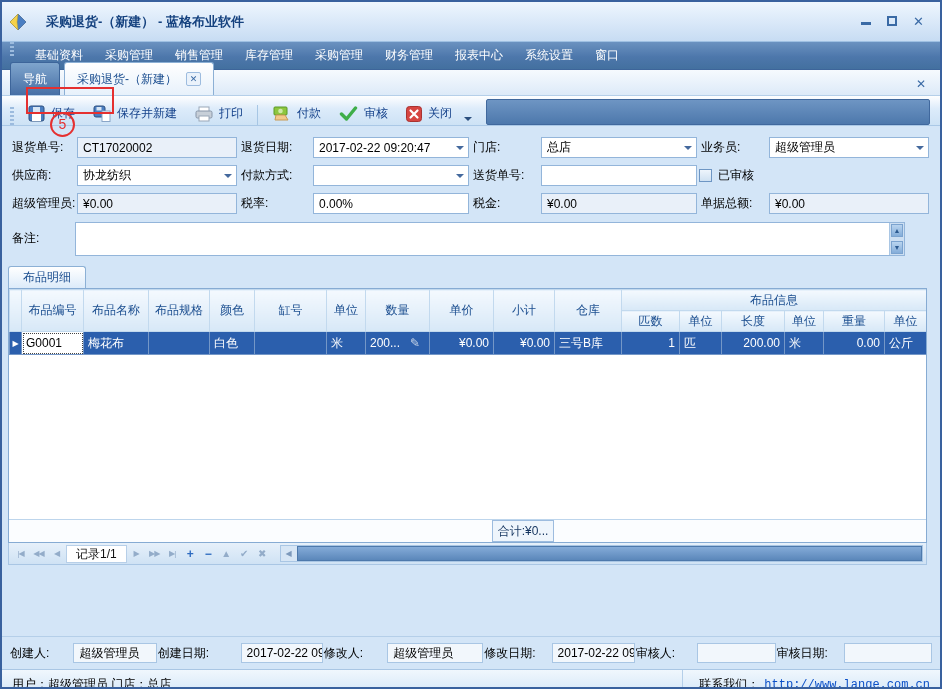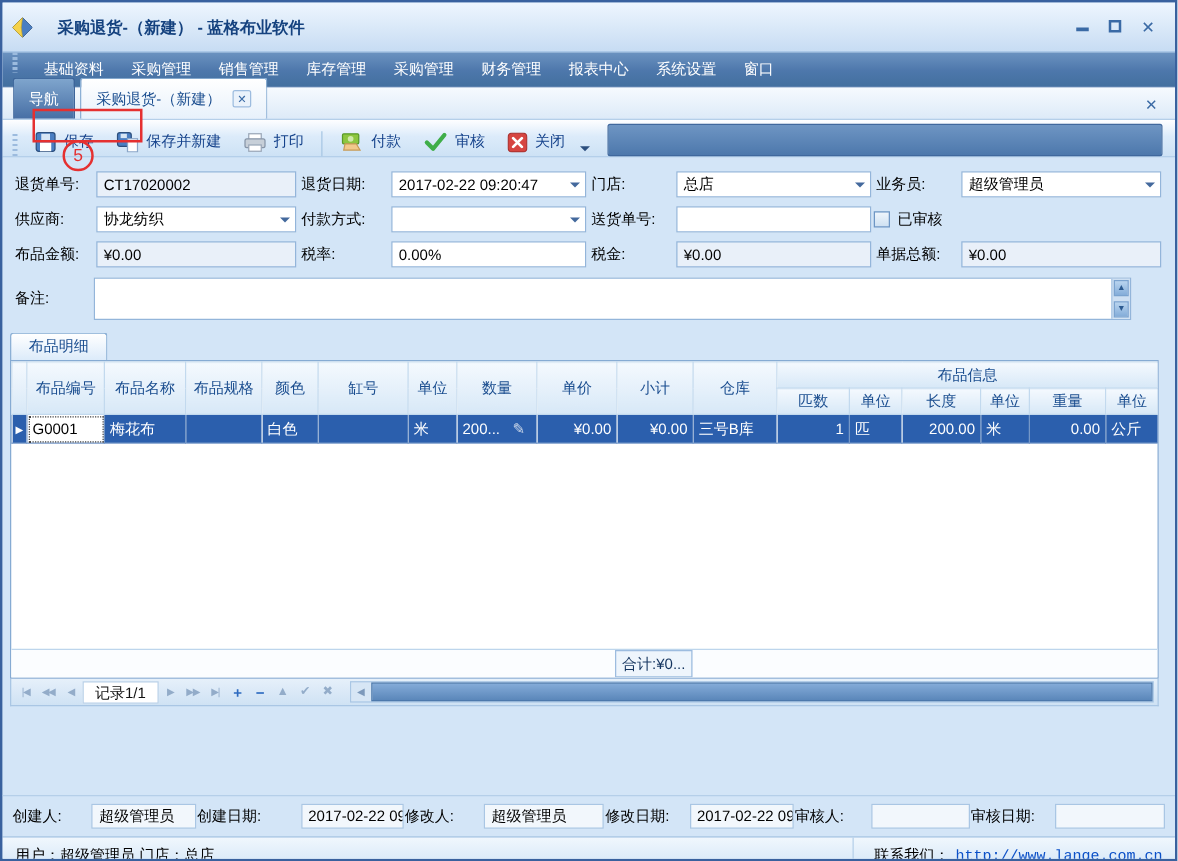--- a/index.html
+++ b/index.html
@@ -253,21 +253,21 @@
         </div>
       <span class="flabel">送货单号:</span>
       <div class="field">
           <span></span>
         </div>
       <div class="chkrow" style="grid-column: span 2;">
         <span class="checkbox"></span>
         <span>已审核</span>
       </div>
 
-      <span class="flabel">布品金额:</span>
+      <span class="flabel">超级管理员:</span>
       <div class="field ro">
           <span>¥0.00</span>
         </div>
       <span class="flabel">税率:</span>
       <div class="field">
           <span>0.00%</span>
         </div>
       <span class="flabel">税金:</span>
       <div class="field ro">
           <span>¥0.00</span>

